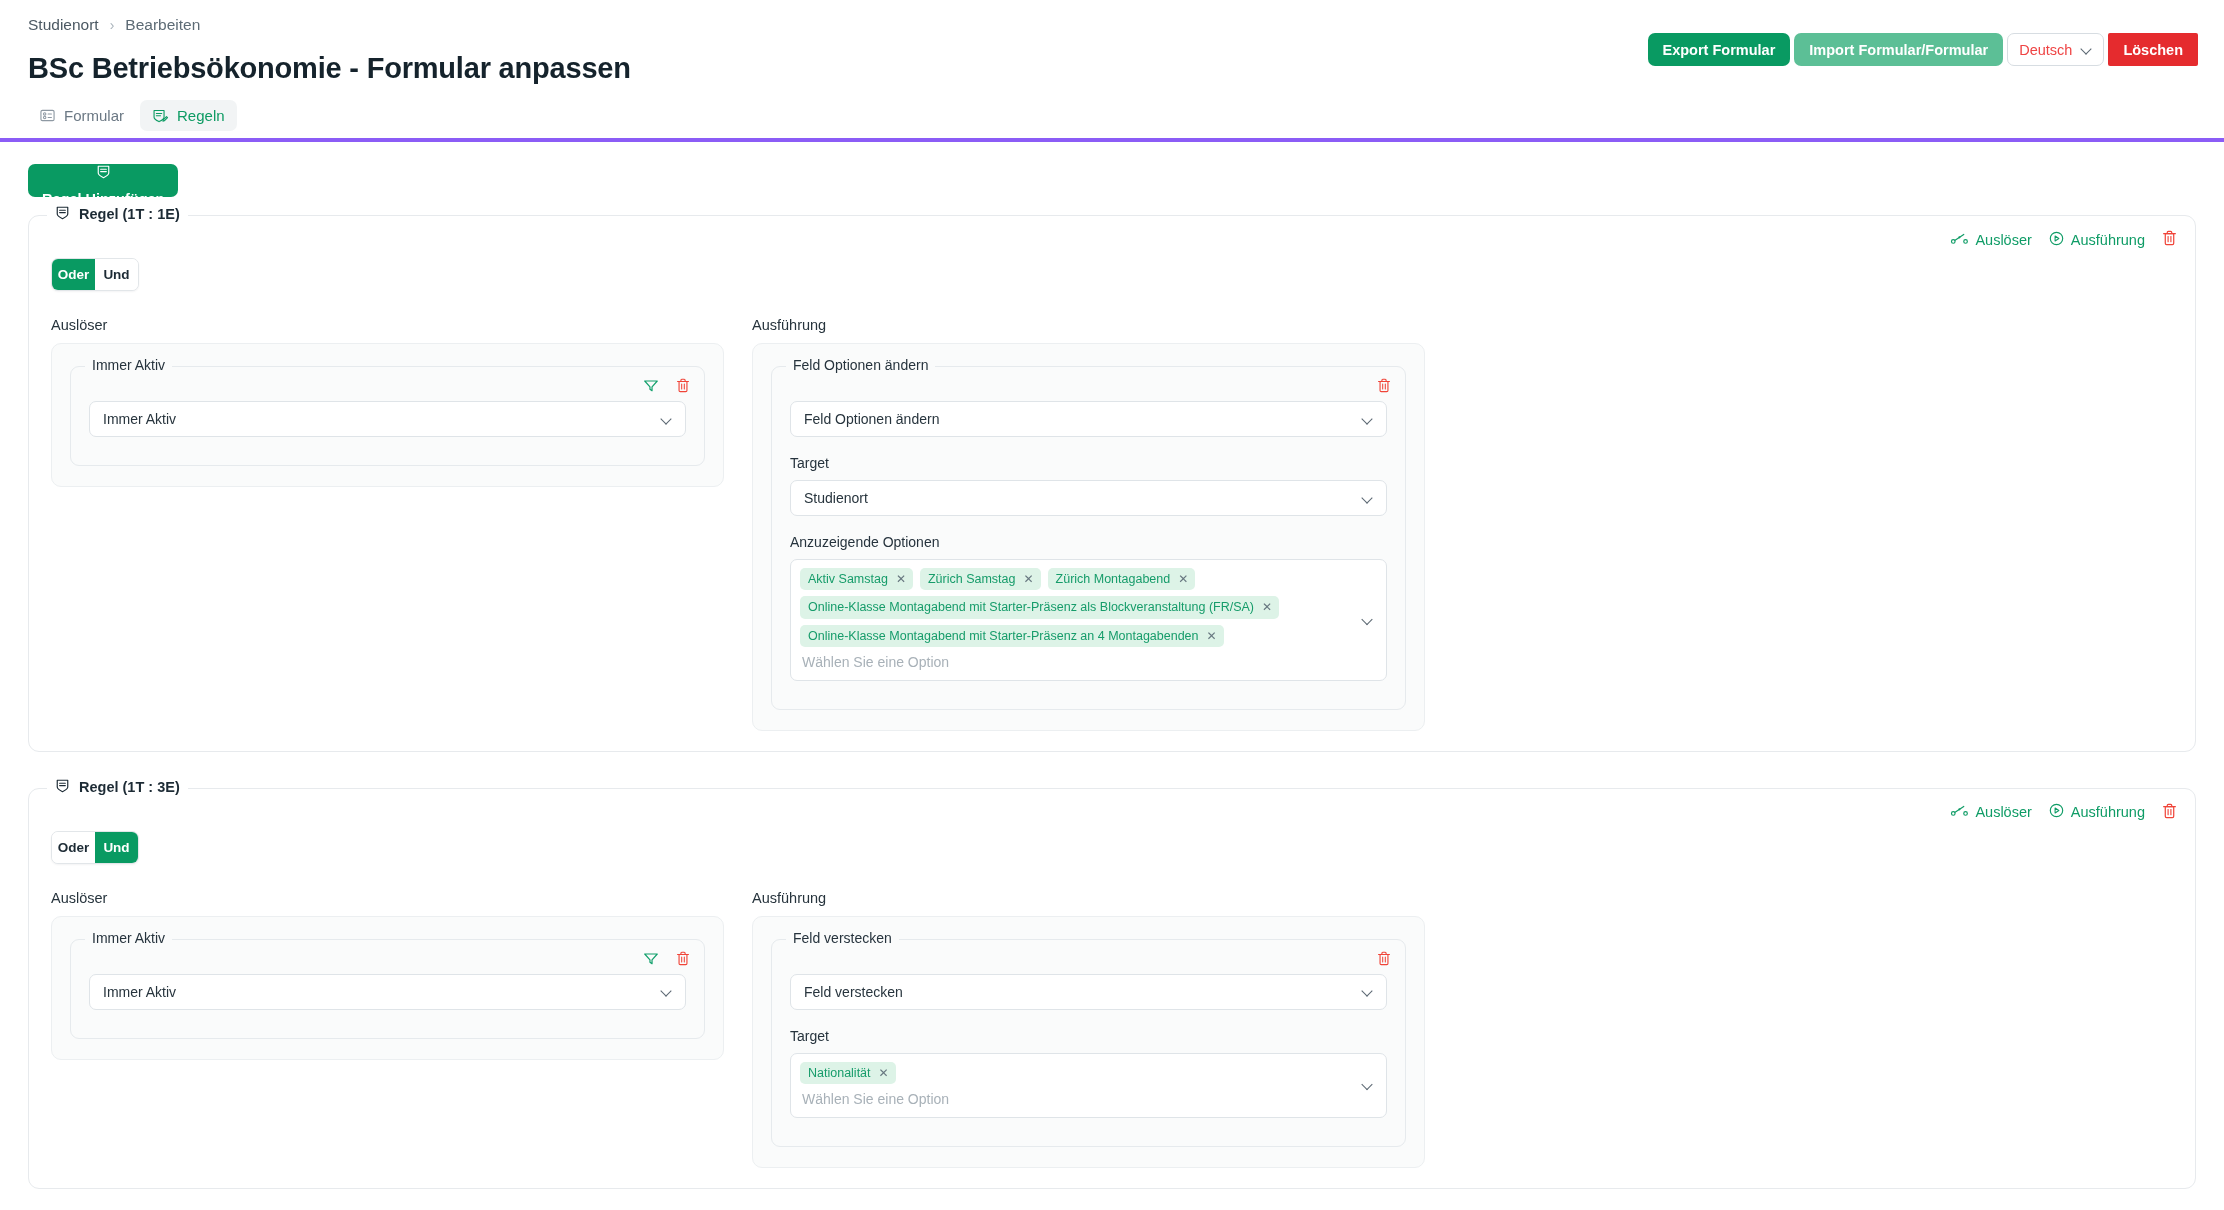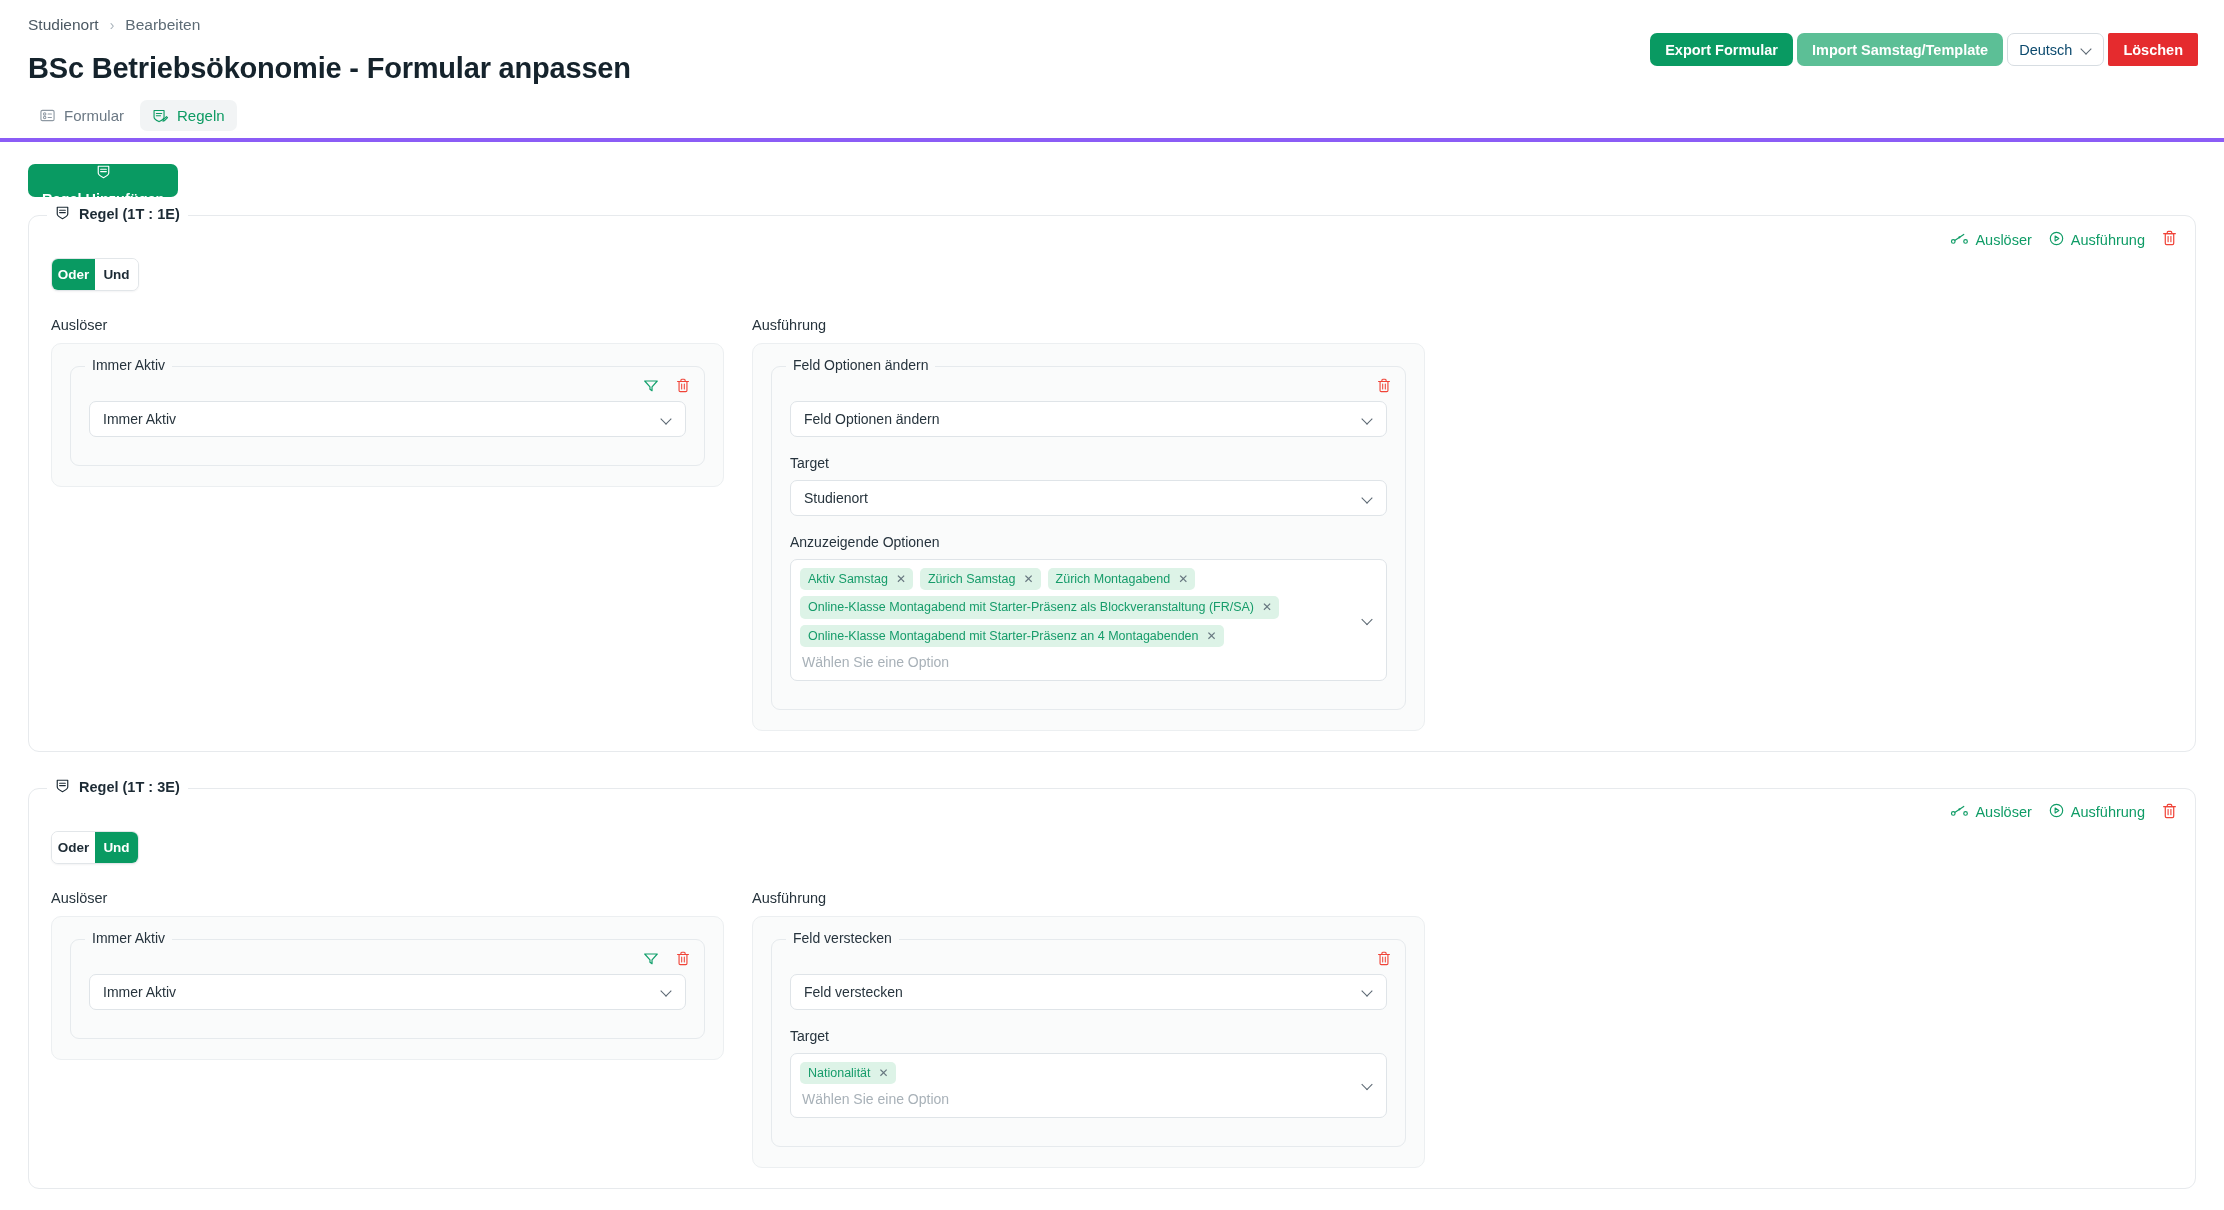--- a/index.html
+++ b/index.html
@@ -79,21 +79,21 @@
     height: 33px;
     min-width: 78px;
     border: 1px solid #d7dde2;
     background:#fff;
     border-radius: 7px;
     display:flex;
     align-items:center;
     gap: 9px;
     padding: 0 11px;
     font-size: 14.5px;
-    color:#0c4a6e;
+    color:#ef4444;
     cursor:pointer;
   }
   .chev {
     width: 11px; height: 11px;
     display:inline-block;
     position: relative;
     flex: 0 0 auto;
   }
   .chev::after{
     content:"";
@@ -347,21 +347,21 @@
     <div class="breadcrumb">
       <span class="crumb first">Studienort</span>
       <span class="sep">›</span>
       <span class="crumb">Bearbeiten</span>
     </div>
 
     <h1 class="page-title">BSc Betriebsökonomie - Formular anpassen</h1>
 
     <div class="header-actions">
       <button class="btn btn-export">Export Formular</button>
-      <button class="btn btn-import">Import Samstag/Template</button>
+      <button class="btn btn-import">Import Formular/Formular</button>
       <div class="lang-select">
         <span>Deutsch</span>
         <span class="chev"></span>
       </div>
       <button class="btn btn-delete">Löschen</button>
     </div>
   </div>
 
   <div class="tabs-bar">
     <div class="tabs">

